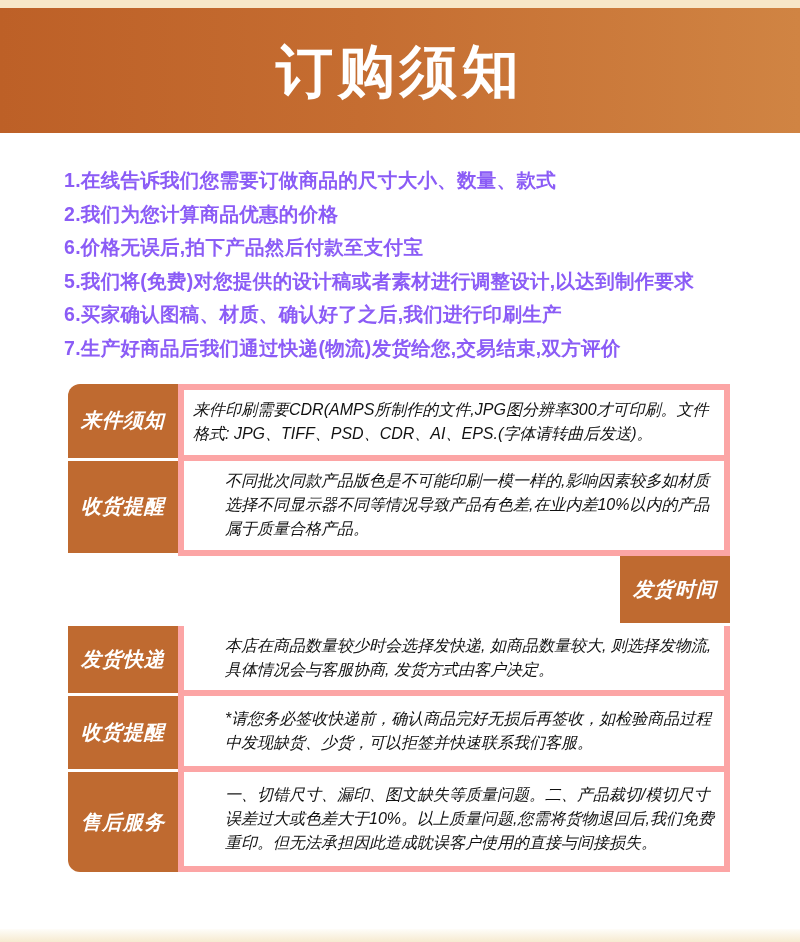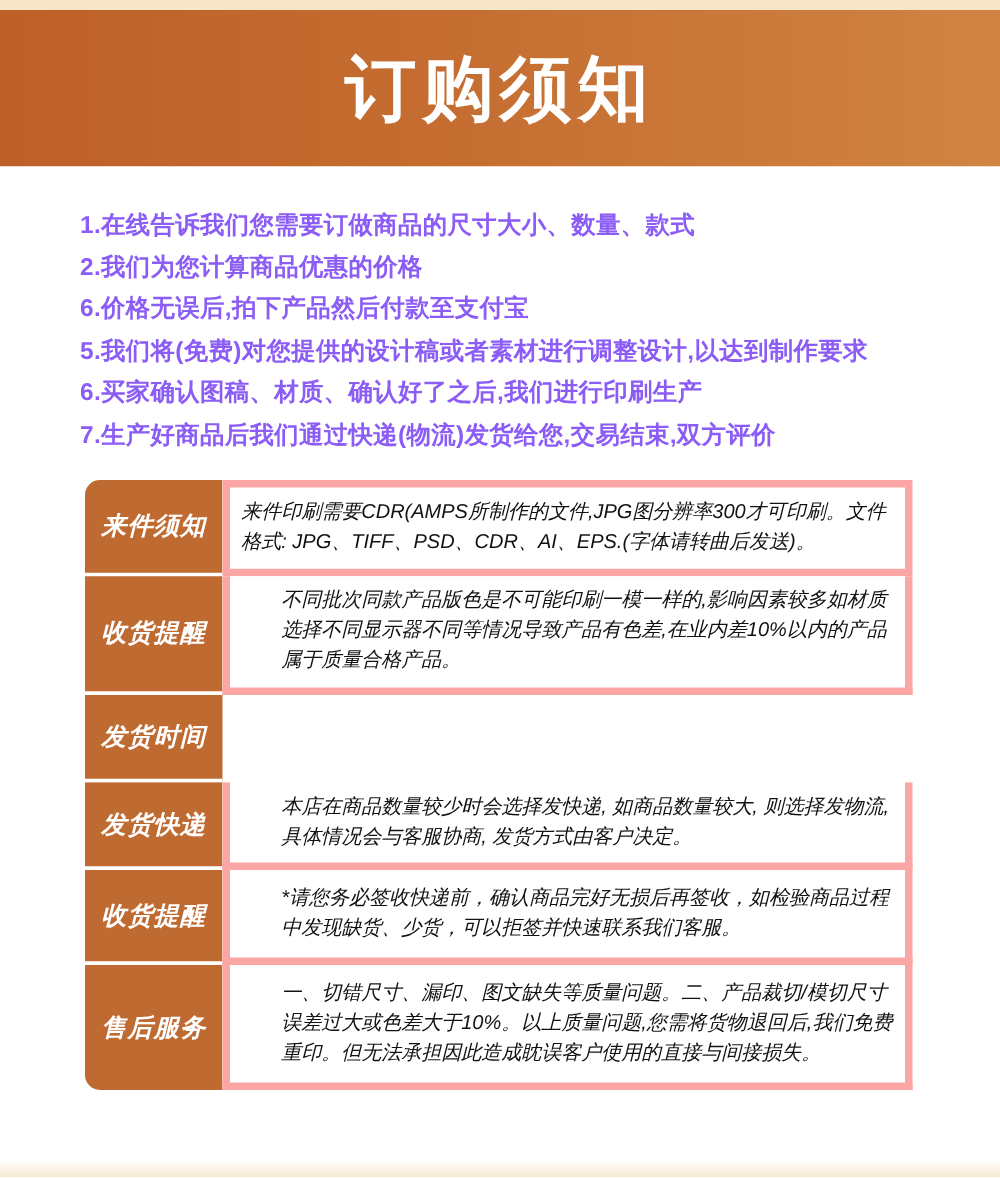--- a/index.html
+++ b/index.html
@@ -25,21 +25,21 @@
   }
   .steps { margin:31px 30px 0 64px; }
   .step-item {
     font-size:19.5px; line-height:33.5px; color:#8b5cf6; font-weight:600;
     letter-spacing:0.3px; white-space:nowrap;
   }
   .notice-table { margin:19px 0 16px 68px; width:662px;font-style:italic; }
   .trow { display:flex; align-items:stretch; }
   .trow-1 { min-height:70px; }
   .trow-2 { min-height:70px; }
-  .trow-3 { min-height:70px; }
+  .trow-3 { min-height:70px;justify-content:flex-end; }
   .trow-4 { min-height:64px; }
   .trow-5 { min-height:76px; }
   .trow-6 { min-height:100px; }
   .tlabel {
     width:110px; flex:0 0 110px; background:#bf6a30; color:#ffffff;
     font-weight:bold; font-size:20px; letter-spacing:1px;
     display:flex; align-items:center; justify-content:center;
   }
   .trow:not(:last-child) .tlabel { border-bottom:3px solid #ffffff; }
   .trow:first-child .tlabel { border-top-left-radius:12px; }

